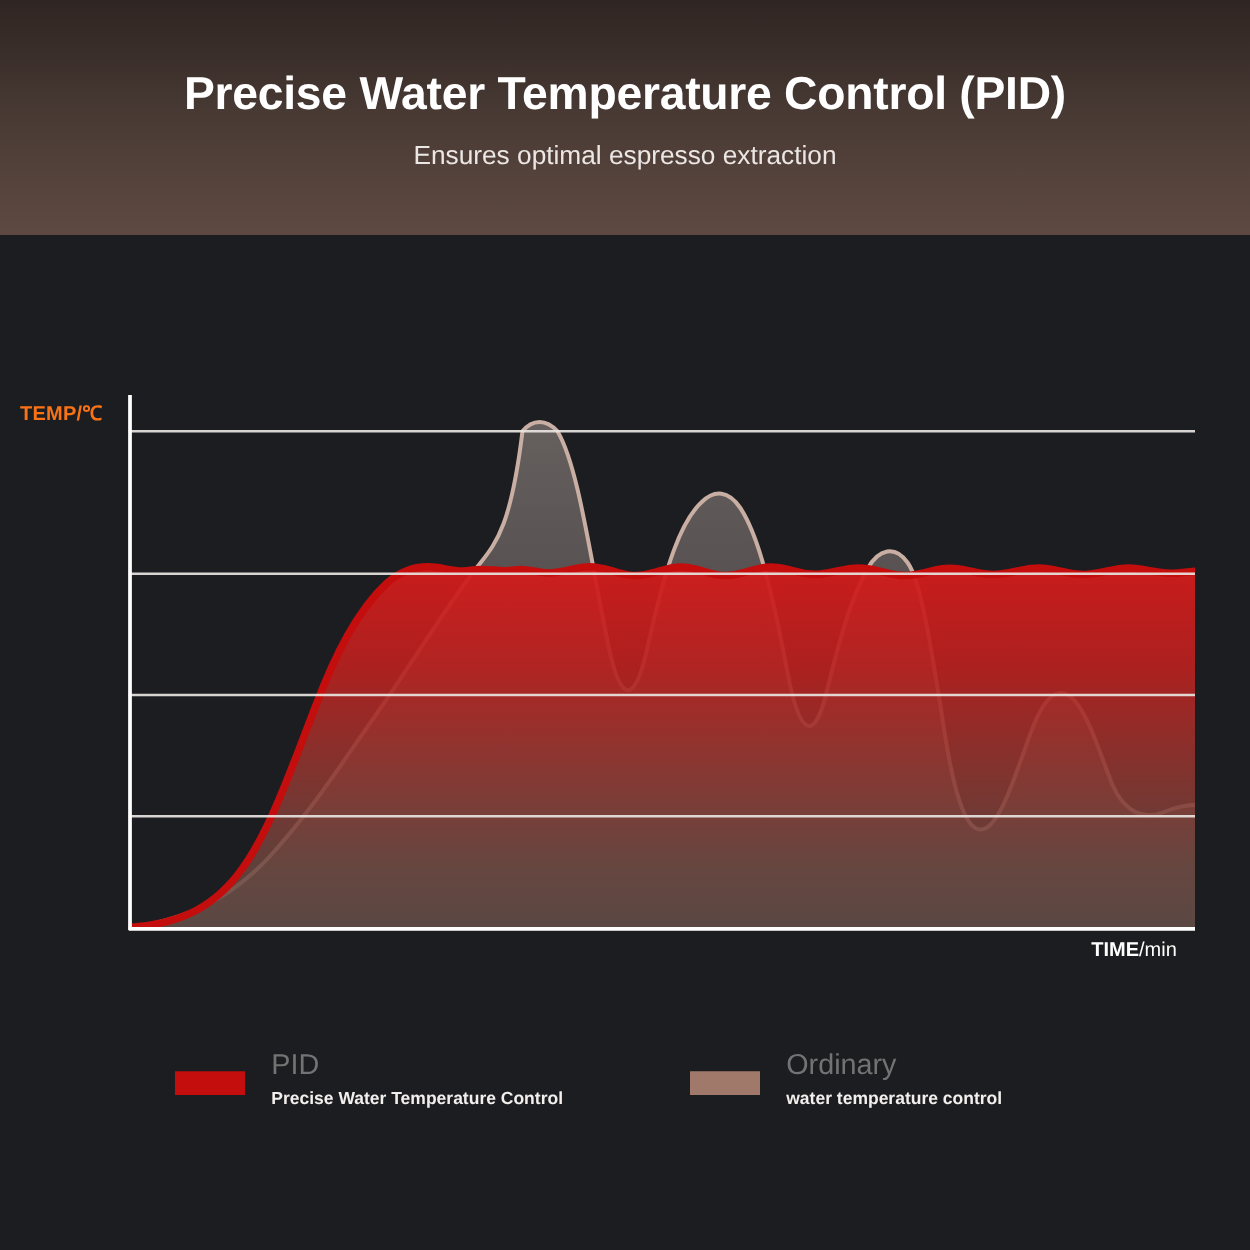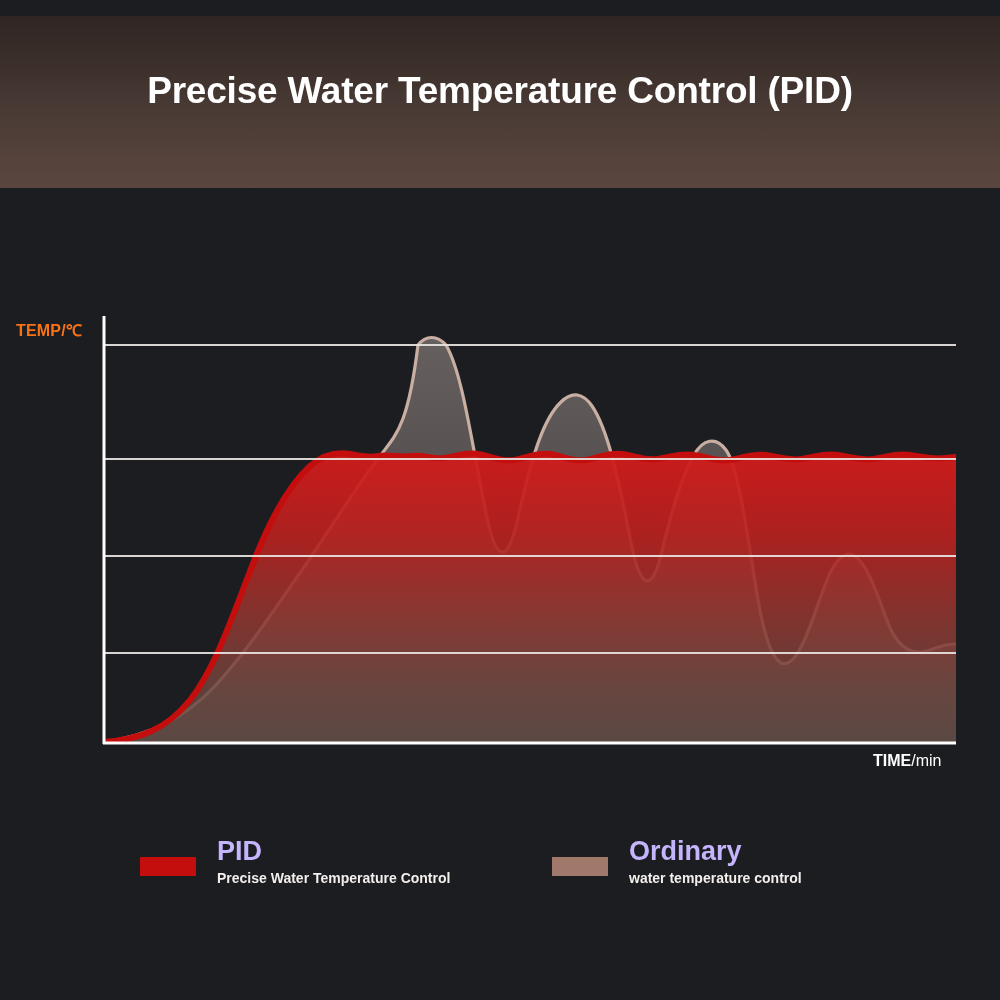--- a/index.html
+++ b/index.html
@@ -119,43 +119,44 @@
   .legend-swatch {
     width: 56px;
     height: 19px;
     margin-top: 21px;
     flex: none;
   }
   .legend-text {
     margin-left: 21px;
   }
   .legend-title {
-    color: #c4b5fd;
-    font-size: 27px;
-    font-weight: bold;
+    color: #737373;
+    font-size: 23px;
+    font-weight: normal;
     line-height: 31px;
     white-space: nowrap;
   }
   .legend-sub {
     color: #f2efed;
     font-size: 14px;
     font-weight: bold;
     line-height: 18px;
     margin-top: 2px;
     white-space: nowrap;
     text-align: right;
   }
 </style>
 </head>
 <body>
 
 <div id="page" style="background: rgb(28, 29, 33);">
 
-  <div id="header" style="background: linear-gradient(rgb(47, 37, 34) 0%, rgb(58, 46, 42) 22%, rgb(74, 59, 53) 52%, rgb(87, 68, 61) 82%, rgb(93, 73, 66) 100%); margin-top: 16px;">
+  <div id="header" style="background: linear-gradient(rgb(47, 37, 34) 0%, rgb(58, 46, 42) 22%, rgb(74, 59, 53) 52%, rgb(87, 68, 61) 82%, rgb(93, 73, 66) 100%);">
     <div id="header-title">Precise Water Temperature Control (PID)</div>
+    <div id="header-subtitle">Ensures optimal espresso extraction</div>
   </div>
 
   <div id="chart-panel">
 
     <svg id="chart-svg" viewBox="0 0 1000 660" preserveAspectRatio="none">
       <defs>
         <linearGradient id="pidFill" x1="0" y1="0" x2="0" y2="1">
           <stop offset="0%" stop-color="#d31b1b" stop-opacity="0.95"></stop>
           <stop offset="28%" stop-color="#b8211f" stop-opacity="0.92"></stop>
           <stop offset="58%" stop-color="#8c3731" stop-opacity="0.88"></stop>

